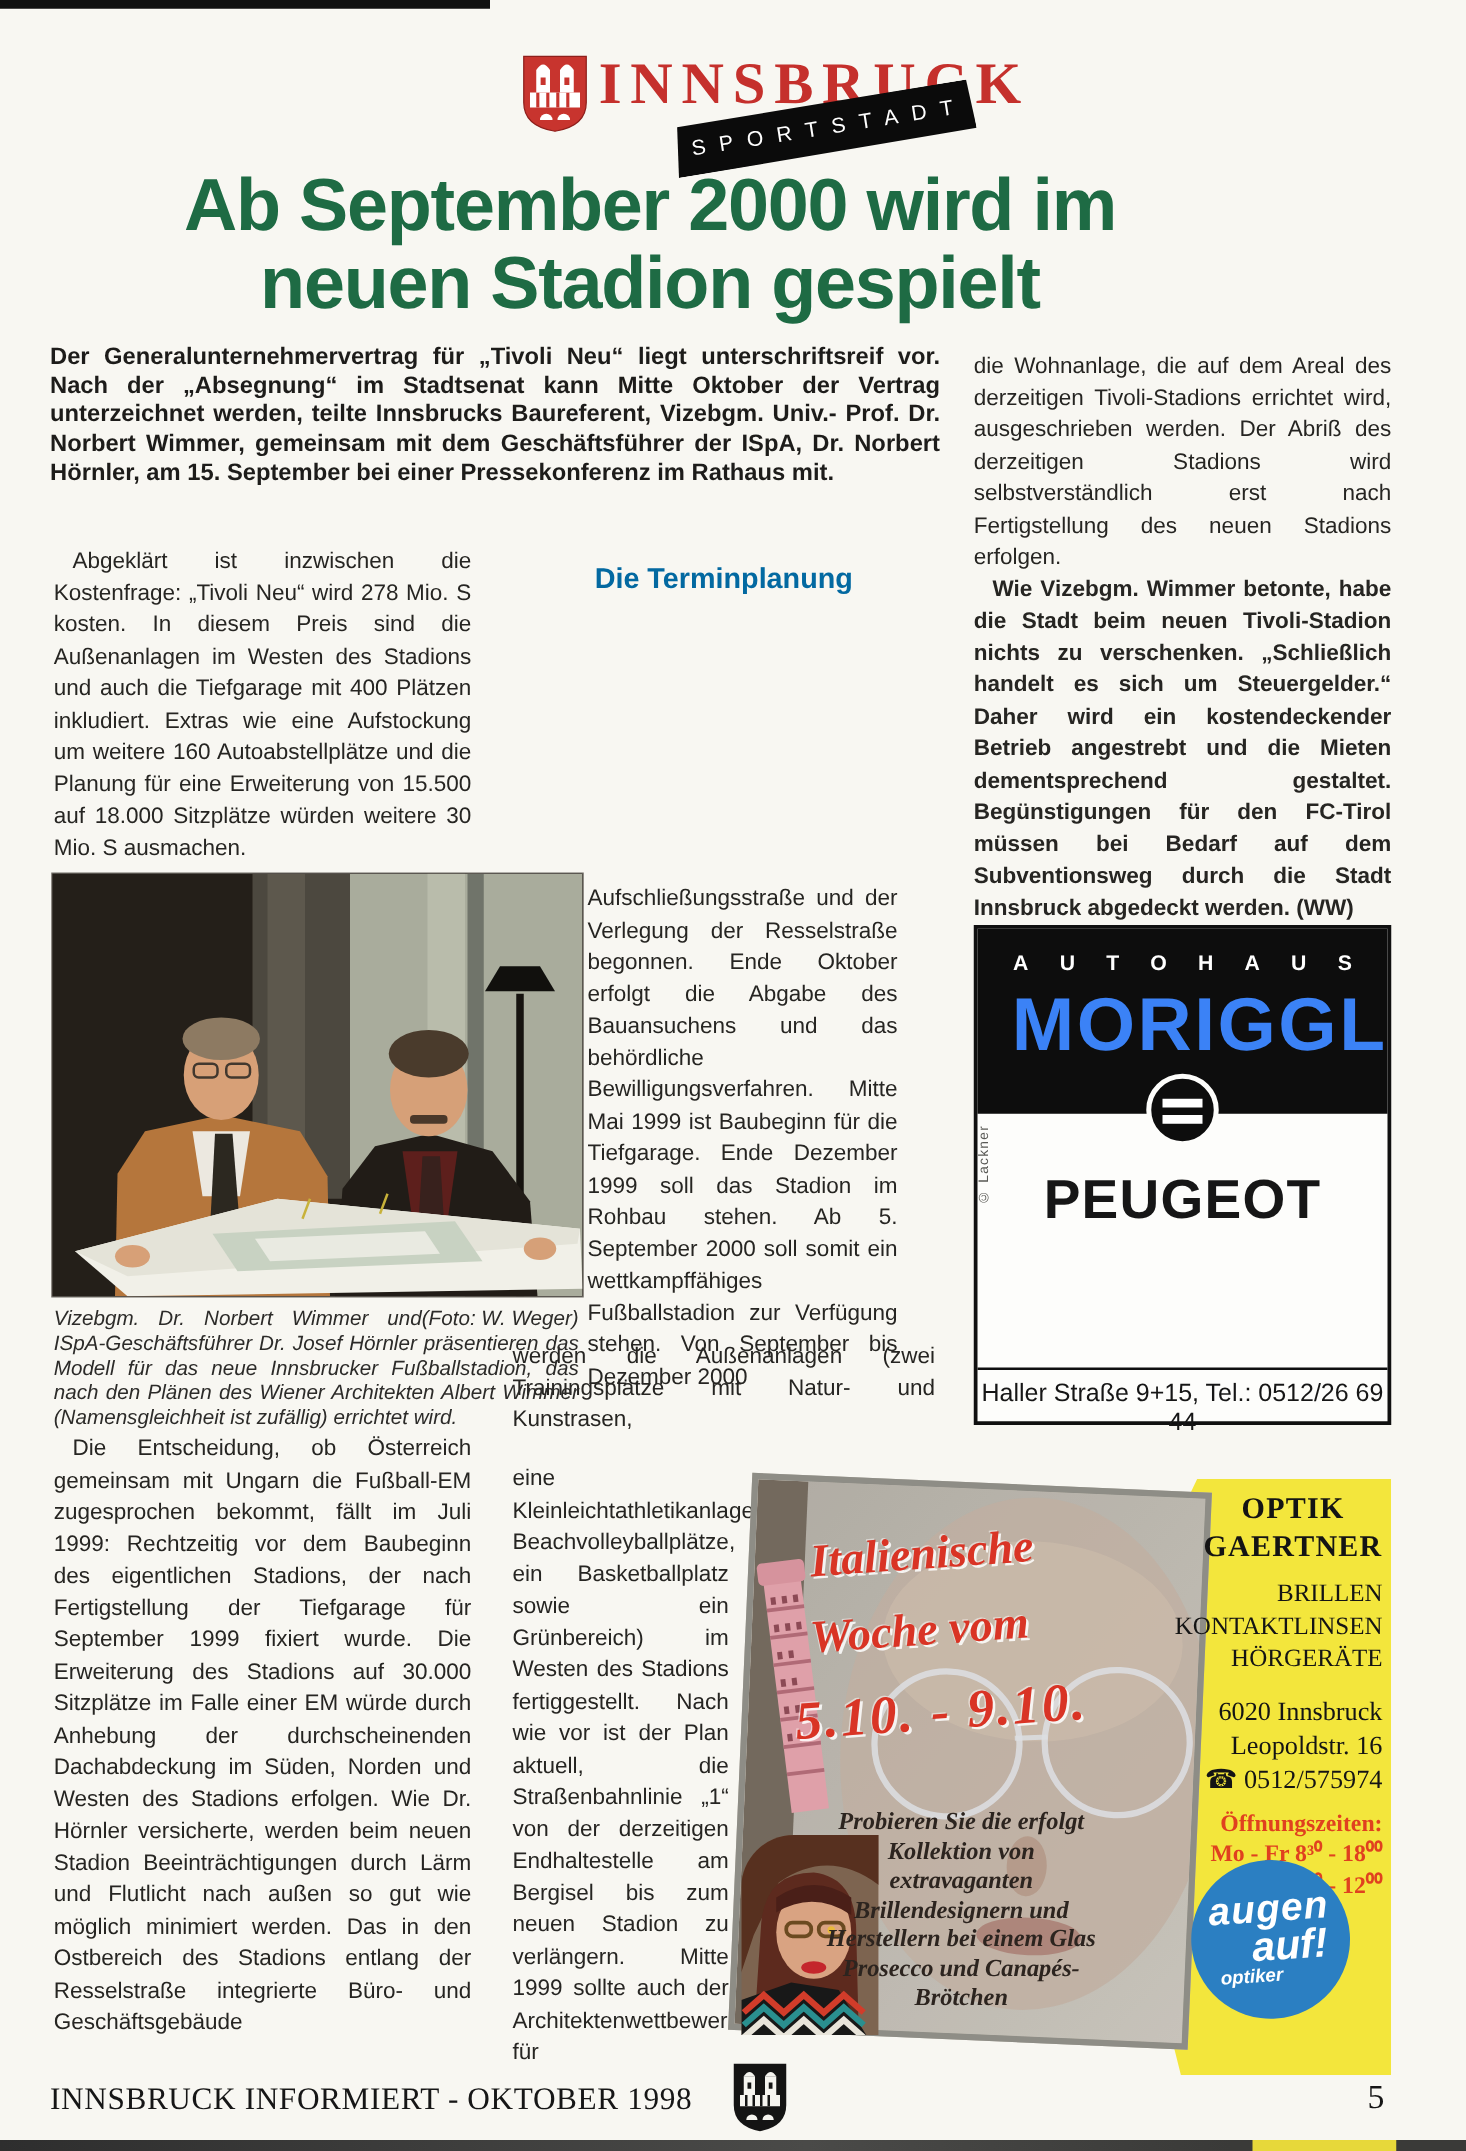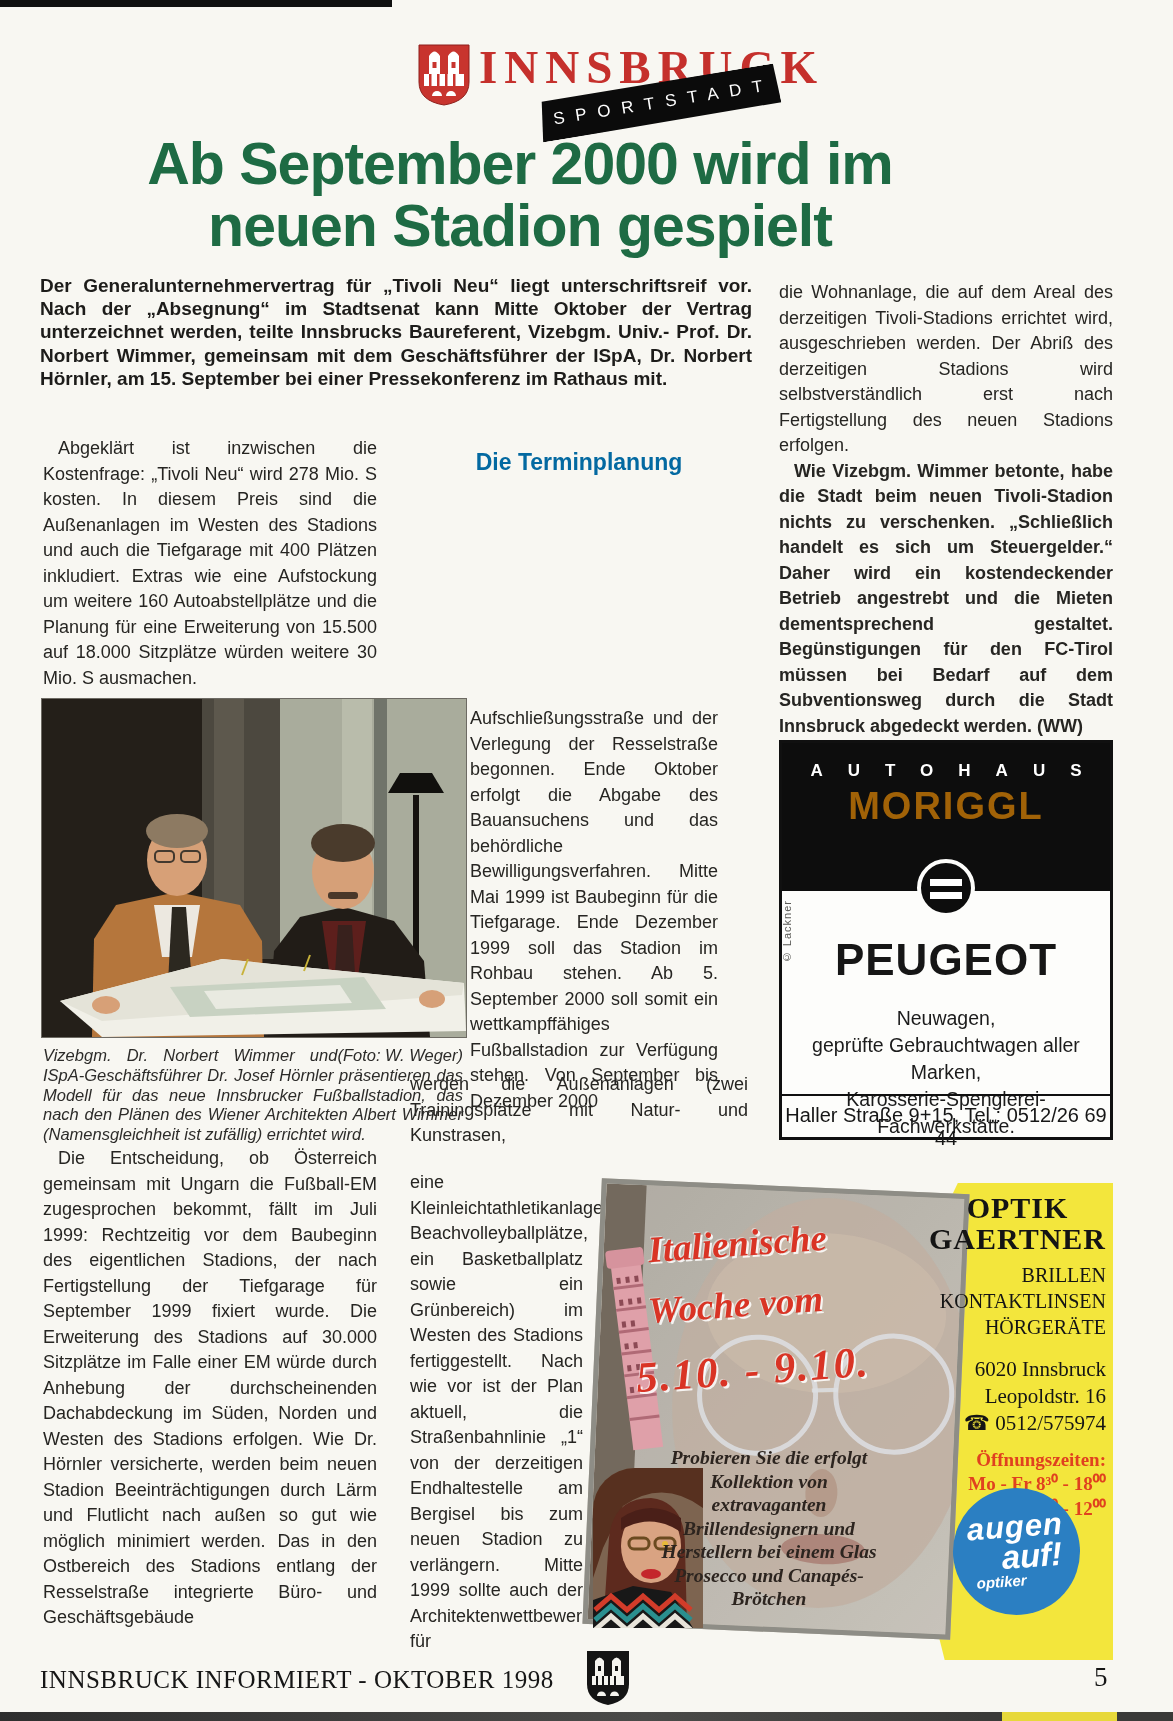--- a/index.html
+++ b/index.html
@@ -52,43 +52,43 @@
   .caption { left:43px; top:1046px; width:420px; font-style:italic; font-size:16.5px;
     line-height:19.8px; color:#2c2b29; }
   .caption .credit { float:right; }
 
   
   .ad-moriggl { left:779px; top:740px; width:334px; height:400px; background:#fdfdfb;
     border:3px solid #101010; }
   .moriggl-band { position:absolute; left:0; top:0; width:100%; height:148px; background:#0d0d0d; }
   .moriggl-autohaus { position:absolute; left:0; top:18px; width:100%; text-align:center;
     color:#fff; font-size:17px; font-weight:bold; letter-spacing:25px; padding-left:25px; }
-  .moriggl-brand { position:absolute; left:0; top:42px; width:100%; text-align:center;
-    color:#a16207; font-size:38px; font-weight:bold; letter-spacing:2px; }
+  .moriggl-brand { position:absolute; left:0; top:42px; width:100%; text-align:right;
+    color:#3b82f6; font-size:60px; font-weight:bold; letter-spacing:2px; }
   .moriggl-logo { position:absolute; left:50%; top:116px; width:58px; height:58px;
     margin-left:-29px; background:#0d0d0d; border-radius:50%; border:4px solid #fdfdfb; }
   .moriggl-logo i { position:absolute; left:9px; width:32px; height:7px; background:#fff; }
   .moriggl-logo i:nth-child(1){ top:16px; } .moriggl-logo i:nth-child(2){ top:29px; }
   .moriggl-make { position:absolute; left:0; top:192px; width:100%; text-align:center;
     font-size:44px; font-weight:bold; letter-spacing:1px; color:#161616; }
   .moriggl-lines { position:absolute; left:0; top:262px; width:100%; text-align:center;
     font-size:19.5px; line-height:27px; color:#1b1b1b; }
   .moriggl-rule { position:absolute; left:0; top:351px; width:100%; border-top:2px solid #101010; }
   .moriggl-address { position:absolute; left:0; top:361px; width:100%; text-align:center;
     font-size:20px; color:#161616; }
   .lackner { left:781px; top:900px; font-size:11px; color:#5a5a56;
     writing-mode:vertical-rl; transform:rotate(180deg); letter-spacing:1px; }
 
   
   .ad-yellow { left:850px; top:1183px; width:263px; height:477px; background:#f3e63c;
     clip-path:polygon(41% 0, 100% 0, 100% 100%, 36% 100%, 8% 38%); z-index:1; }
   .gaertner-text { left:860px; top:1192px; width:246px; text-align:right; z-index:4;
     font-family:"Liberation Serif", serif; color:#141414; }
   .gaertner-name { display:inline-block; text-align:center; font-weight:bold;
-    font-size:30px; line-height:31px; letter-spacing:1px; }
+    font-size:24px; line-height:31px; letter-spacing:1px; }
   .gaertner-services { margin-top:8px; font-size:20px; line-height:26px; }
   .gaertner-address { margin-top:16px; font-size:21px; line-height:27px; }
   .gaertner-phone { font-size:21px; }
   .gaertner-hours-label { margin-top:12px; font-size:19px; font-weight:bold; color:#e0411f; }
   .gaertner-hours { font-size:19px; line-height:25px; font-weight:bold; color:#e0411f; }
   .augen-circle { left:953px; top:1488px; width:127px; height:127px; background:#2b7fc2;
     border-radius:50%; z-index:4; transform:rotate(-4deg);
     color:#fff; font-style:italic; font-weight:bold; text-align:center; }
   .augen-circle .l1 { display:block; margin-top:24px; font-size:31px; line-height:30px; letter-spacing:1px; }
   .augen-circle .l2 { display:block; font-size:33px; line-height:30px; margin-left:30px; }
@@ -212,25 +212,20 @@
 
   <div class="abs ad-moriggl">
     <div class="moriggl-band"></div>
     <div class="moriggl-autohaus">AUTOHAUS</div>
     <div class="moriggl-brand">MORIGGL</div>
     <div class="moriggl-logo">
         <i></i>
         <i></i>
       </div>
     <div class="moriggl-make">PEUGEOT</div>
-    <div class="moriggl-lines">
-      <div>Neuwagen,</div>
-      <div>geprüfte Gebrauchtwagen aller Marken,</div>
-      <div>Karosserie-Spenglerei- Fachwerkstätte.</div>
-    </div>
     <div class="moriggl-rule"></div>
     <div class="moriggl-address">Haller Straße 9+15, Tel.: 0512/26 69 44</div>
   </div>
   <div class="abs lackner">© Lackner</div>
 
   <div class="abs ad-yellow"></div>
 
   <div class="abs ad-photo">
     <svg width="358" height="436" viewBox="0 0 358 436">
       <defs>

